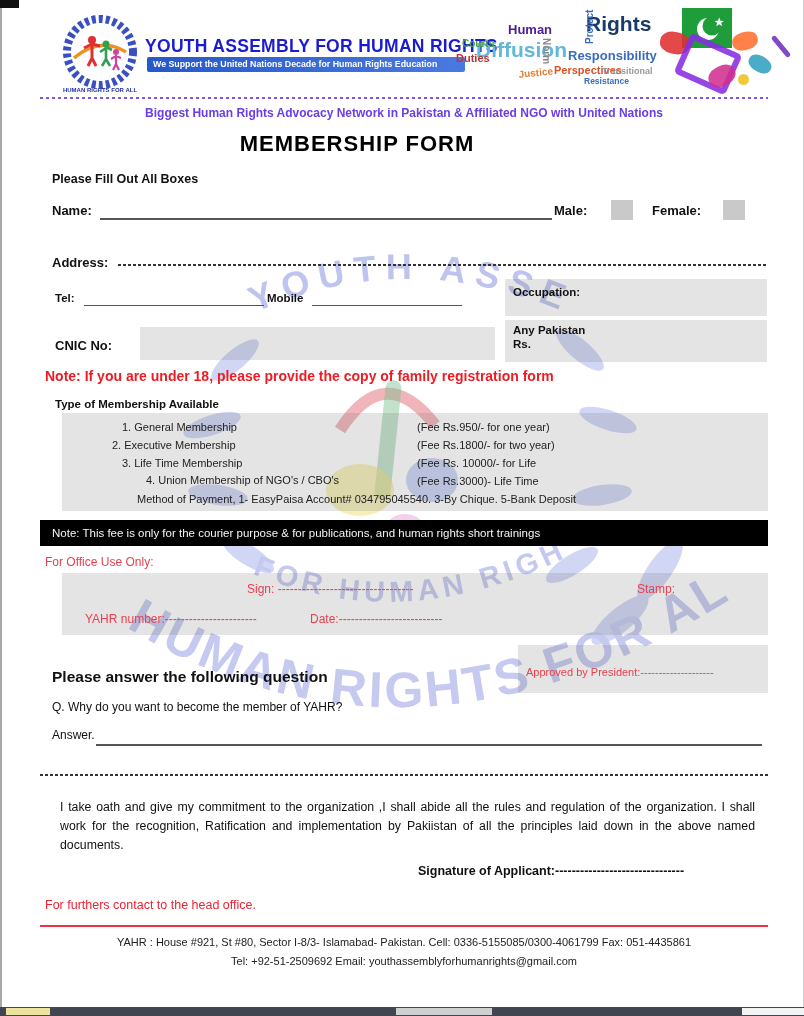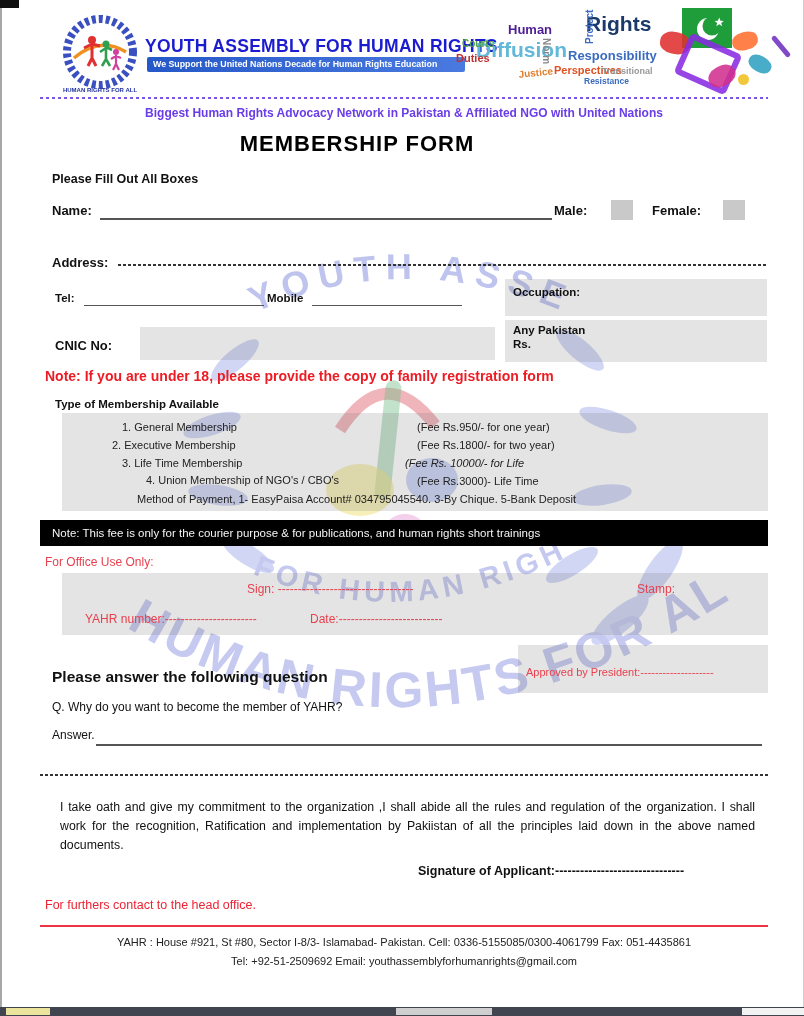--- a/index.html
+++ b/index.html
@@ -195,21 +195,21 @@
 
   <div class="abs note-red">Note: If you are under 18, please provide the copy of  family registration form</div>
 
   <div class="abs mem-head">Type of Membership Available</div>
   <div class="abs graybox" style="left:62px;top:413px;width:706px;height:98px;"></div>
   <div class="mem-row" style="left:122px;top:421px;">1.  General Membership</div>
   <div class="mem-row" style="left:417px;top:421px;">(Fee Rs.950/- for one year)</div>
   <div class="mem-row" style="left:112px;top:439px;">2.  Executive Membership</div>
   <div class="mem-row" style="left:417px;top:439px;">(Fee Rs.1800/- for two year)</div>
   <div class="mem-row" style="left:122px;top:457px;">3.  Life Time Membership</div>
-  <div class="mem-row" style="left:405px;top:457px;font-style:italic;">(Fee Rs. 10000/- for Life</div>
+  <div class="mem-row" style="left:417px;top:457px;">(Fee Rs. 10000/- for Life</div>
   <div class="mem-row" style="left:122px;top:474px;margin-left:24px;">4.  Union Membership of NGO's / CBO's</div>
   <div class="mem-row" style="left:417px;top:475px;">(Fee Rs.3000)- Life Time</div>
   <div class="mem-row" style="left:137px;top:493px;">Method of Payment, 1- EasyPaisa Account# 034795045540. 3-By Chique. 5-Bank Deposit</div>
 
   <div class="abs black-bar">Note: This fee is only for the courier purpose &amp; for publications, and  human rights short trainings</div>
 
   <div class="abs office-head red">For Office Use Only:</div>
   <div class="abs graybox" style="left:62px;top:573px;width:706px;height:62px;"></div>
   <div class="office-item red" style="left:247px;top:582px;">Sign: ----------------------------------</div>
   <div class="office-item red" style="left:637px;top:582px;">Stamp:</div>

